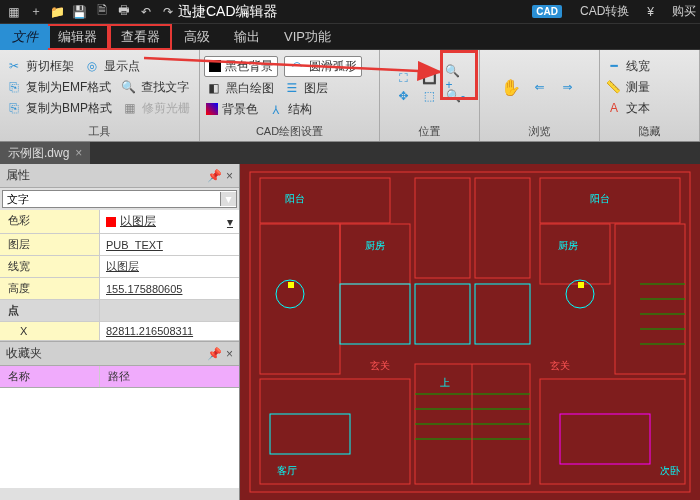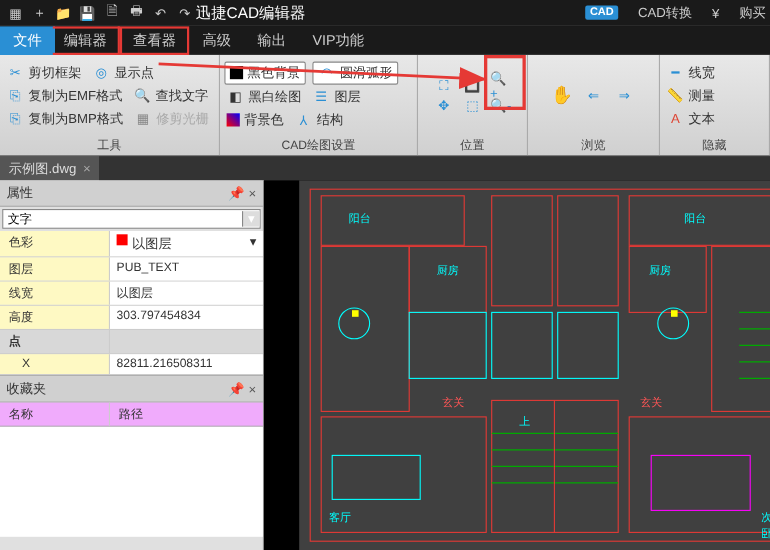--- a/index.html
+++ b/index.html
@@ -5,21 +5,21 @@
 * { margin: 0; padding: 0; box-sizing: border-box; font-family: "Microsoft YaHei", Arial, sans-serif; font-size: 12px; }
 body { background: #000; width: 700px; height: 500px; overflow: hidden; color: #fff; }
 .titlebar { height: 24px; background: #1a1a1a; display: flex; align-items: center; padding: 0 4px; border-bottom: 1px solid #333; }
 .titlebar-left { display: flex; gap: 2px; }
 .tb-btn { width: 20px; height: 20px; display: flex; align-items: center; justify-content: center; color: #ccc; cursor: pointer; }
 .title-text { flex: 1; font-size: 14px; color: #fff; }
 .titlebar-right { display: flex; align-items: center; gap: 18px; }
 .cad-badge { background: #2a8fd4; color: #fff; padding: 1px 4px; border-radius: 2px; font-size: 10px; font-weight: bold; }
 .menubar { height: 26px; background: #1a1a1a; display: flex; align-items: center; border-bottom: 1px solid #333; }
 .menu-tab { padding: 4px 12px; color: #ccc; cursor: pointer; font-size: 13px; }
-.menu-tab.active { background: #2a8fd4; color: #ffffff; }
+.menu-tab.active { background: #2a8fd4; color: #0f172a; font-style: italic; }
 .menu-tab.boxed { border: 2px solid #e53935; padding: 2px 10px; }
 .ribbon { height: 92px; background: linear-gradient(#e8e8e8,#d0d0d0); display: flex; border-bottom: 1px solid #888; position: relative; }
 .ribbon-group { border-right: 1px solid #aaa; display: flex; flex-direction: column; padding: 2px 4px; }
 .ribbon-group-content { flex: 1; display: flex; flex-direction: column; justify-content: center; gap: 2px; }
 .ribbon-group-label { text-align: center; font-size: 11px; color: #444; padding-top: 2px; }
 .ribbon-item { display: flex; align-items: center; gap: 4px; padding: 1px 2px; color: #333; font-size: 11px; cursor: pointer; white-space: nowrap; }
 .ribbon-icon { width: 16px; height: 16px; display: inline-flex; align-items: center; justify-content: center; font-size: 12px; }
 .ribbon-row { display: flex; gap: 6px; }
 .icon-blue { color: #2a8fd4; }
 .icon-orange { color: #d48a2a; }
@@ -32,28 +32,28 @@
 .doc-tab-close { cursor: pointer; color: #aaa; }
 .main { display: flex; height: 336px; }
 .left-panel { width: 240px; background: #e0e0e0; display: flex; flex-direction: column; border-right: 1px solid #888; }
 .panel-header { background: #d0d0d0; padding: 3px 6px; font-size: 11px; color: #333; display: flex; justify-content: space-between; align-items: center; border-bottom: 1px solid #aaa; gap: 15px; }
 .panel-dropdown { display: flex; align-items: center; border: 1px solid #888; background: #fff; margin: 2px; }
 .panel-dropdown input { flex: 1; border: none; padding: 2px 4px; font-size: 11px; background: transparent; }
 .panel-dropdown-arrow { width: 16px; text-align: center; background: #ddd; cursor: pointer; border-left: 1px solid #888; }
 .prop-table { flex: 0 0 auto; }
 .prop-row { display: flex; border-bottom: 1px solid #ccc; }
 .prop-key { width: 100px; padding: 3px 8px; font-size: 11px; color: #333; background: #fef9c3; border-right: 1px solid #ccc; }
-.prop-val { flex: 1; padding: 3px 6px; font-size: 11px; color: #333; background: #fff; display: flex; align-items: flex-start; gap: 4px; }
+.prop-val { flex: 1; padding: 3px 6px; font-size: 11px; color: #333; background: #fff; display: flex; align-items: center; gap: 4px; text-decoration: underline; }
 .color-swatch { width: 10px; height: 10px; background: #f00; display: inline-block; }
 .fav-panel { border-top: 1px solid #aaa; }
 .fav-head-row { display: flex; background: #f0abfc; border-bottom: 1px solid #aaa; }
 .fav-col { padding: 3px 8px; font-size: 11px; color: #333; }
 .fav-col:first-child { width: 100px; border-right: 1px solid #ccc; }
 .fav-body { flex: 1; background: #fff; min-height: 100px; }
-.canvas { flex: 1; background: #404040; position: relative; overflow: hidden; margin-left: 32px; }
+.canvas { flex: 1; background: #7f1d1d; position: relative; overflow: hidden; }
 .floorplan { position: absolute; inset: 0; }
 .room-label { position: absolute; color: #0ff; font-size: 10px; font-family: SimSun, serif; }
 .fp-line-red { stroke: #e53935; stroke-width: 1; fill: none; }
 .fp-line-cyan { stroke: #0ff; stroke-width: 1; fill: none; }
 .fp-line-green { stroke: #0a0; stroke-width: 1; fill: none; }
 .fp-line-mag { stroke: #f0f; stroke-width: 1; fill: none; }
 .pin-icon { cursor: pointer; color: #555; }
 .close-icon { cursor: pointer; color: #555; }
 </style>
 </head>
@@ -247,21 +247,21 @@
       <div class="prop-row">
         <div class="prop-key">图层</div>
         <div class="prop-val">PUB_TEXT</div>
       </div>
       <div class="prop-row">
         <div class="prop-key">线宽</div>
         <div class="prop-val">以图层</div>
       </div>
       <div class="prop-row">
         <div class="prop-key">高度</div>
-        <div class="prop-val">303.797454834</div>
+        <div class="prop-val">155.175880605</div>
       </div>
       <div class="prop-row" style="background:#d8d8d8">
         <div class="prop-key" style="background:#d8d8d8;font-weight:bold">点</div>
         <div class="prop-val" style="background:#d8d8d8"></div>
       </div>
       <div class="prop-row">
         <div class="prop-key" style="padding-left:20px">X</div>
         <div class="prop-val">82811.216508311</div>
       </div>
     </div>
@@ -319,17 +319,17 @@
 
       <rect x="48" y="118" width="6" height="6" fill="#ff0"></rect>
       <rect x="338" y="118" width="6" height="6" fill="#ff0"></rect>
     </svg>
     <div class="room-label" style="left:45px;top:28px">阳台</div>
     <div class="room-label" style="left:350px;top:28px">阳台</div>
     <div class="room-label" style="left:125px;top:75px">厨房</div>
     <div class="room-label" style="left:318px;top:75px">厨房</div>
     <div class="room-label" style="left:130px;top:195px;color:#f55">玄关</div>
     <div class="room-label" style="left:310px;top:195px;color:#f55">玄关</div>
-    <div class="room-label" style="left:27px;top:300px">客厅</div>
+    <div class="room-label" style="left:37px;top:300px">客厅</div>
     <div class="room-label" style="left:420px;top:300px">次卧</div>
     <div class="room-label" style="left:200px;top:212px">上</div>
   </div>
 </div>
 
 </body></html>

